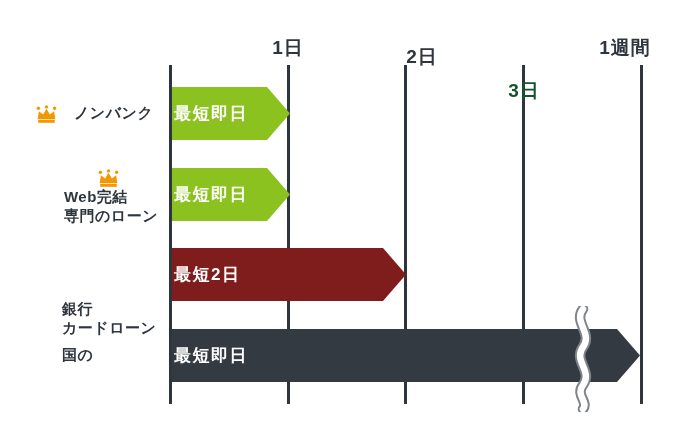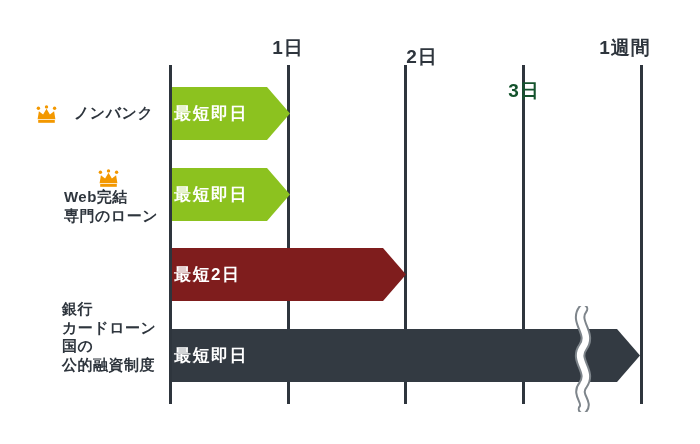--- a/index.html
+++ b/index.html
@@ -112,21 +112,20 @@
       </span>
   </div>
   <div class="bar bar-2" style="background-color: #7f1d1d; color: rgb(255, 255, 255);">
     <span class="bar-text">最短2日</span>
   </div>
 
   <div class="row-label rl-3" style="color: rgb(46, 53, 61);">
     <span class="crown-spacer"></span>
     <span class="label-text">
         <span>国の</span>
-        <span>公的融資制度</span>
       </span>
   </div>
   <div class="bar bar-3" style="background-color: rgb(51, 58, 66); color: rgb(255, 255, 255);">
     <span class="bar-text">最短即日</span>
   </div>
 
   <svg class="squiggle" viewBox="0 0 32 106">
     <path d="M16 3 C6 16, 26 27, 16 41 C6 55, 26 65, 16 79 C8 89, 22 96, 16 103" fill="none" stroke="#7E858B" stroke-width="10.5" stroke-linecap="round"></path>
     <path d="M16 3 C6 16, 26 27, 16 41 C6 55, 26 65, 16 79 C8 89, 22 96, 16 103" fill="none" stroke="#FFFFFF" stroke-width="6.5" stroke-linecap="round"></path>
   </svg>

